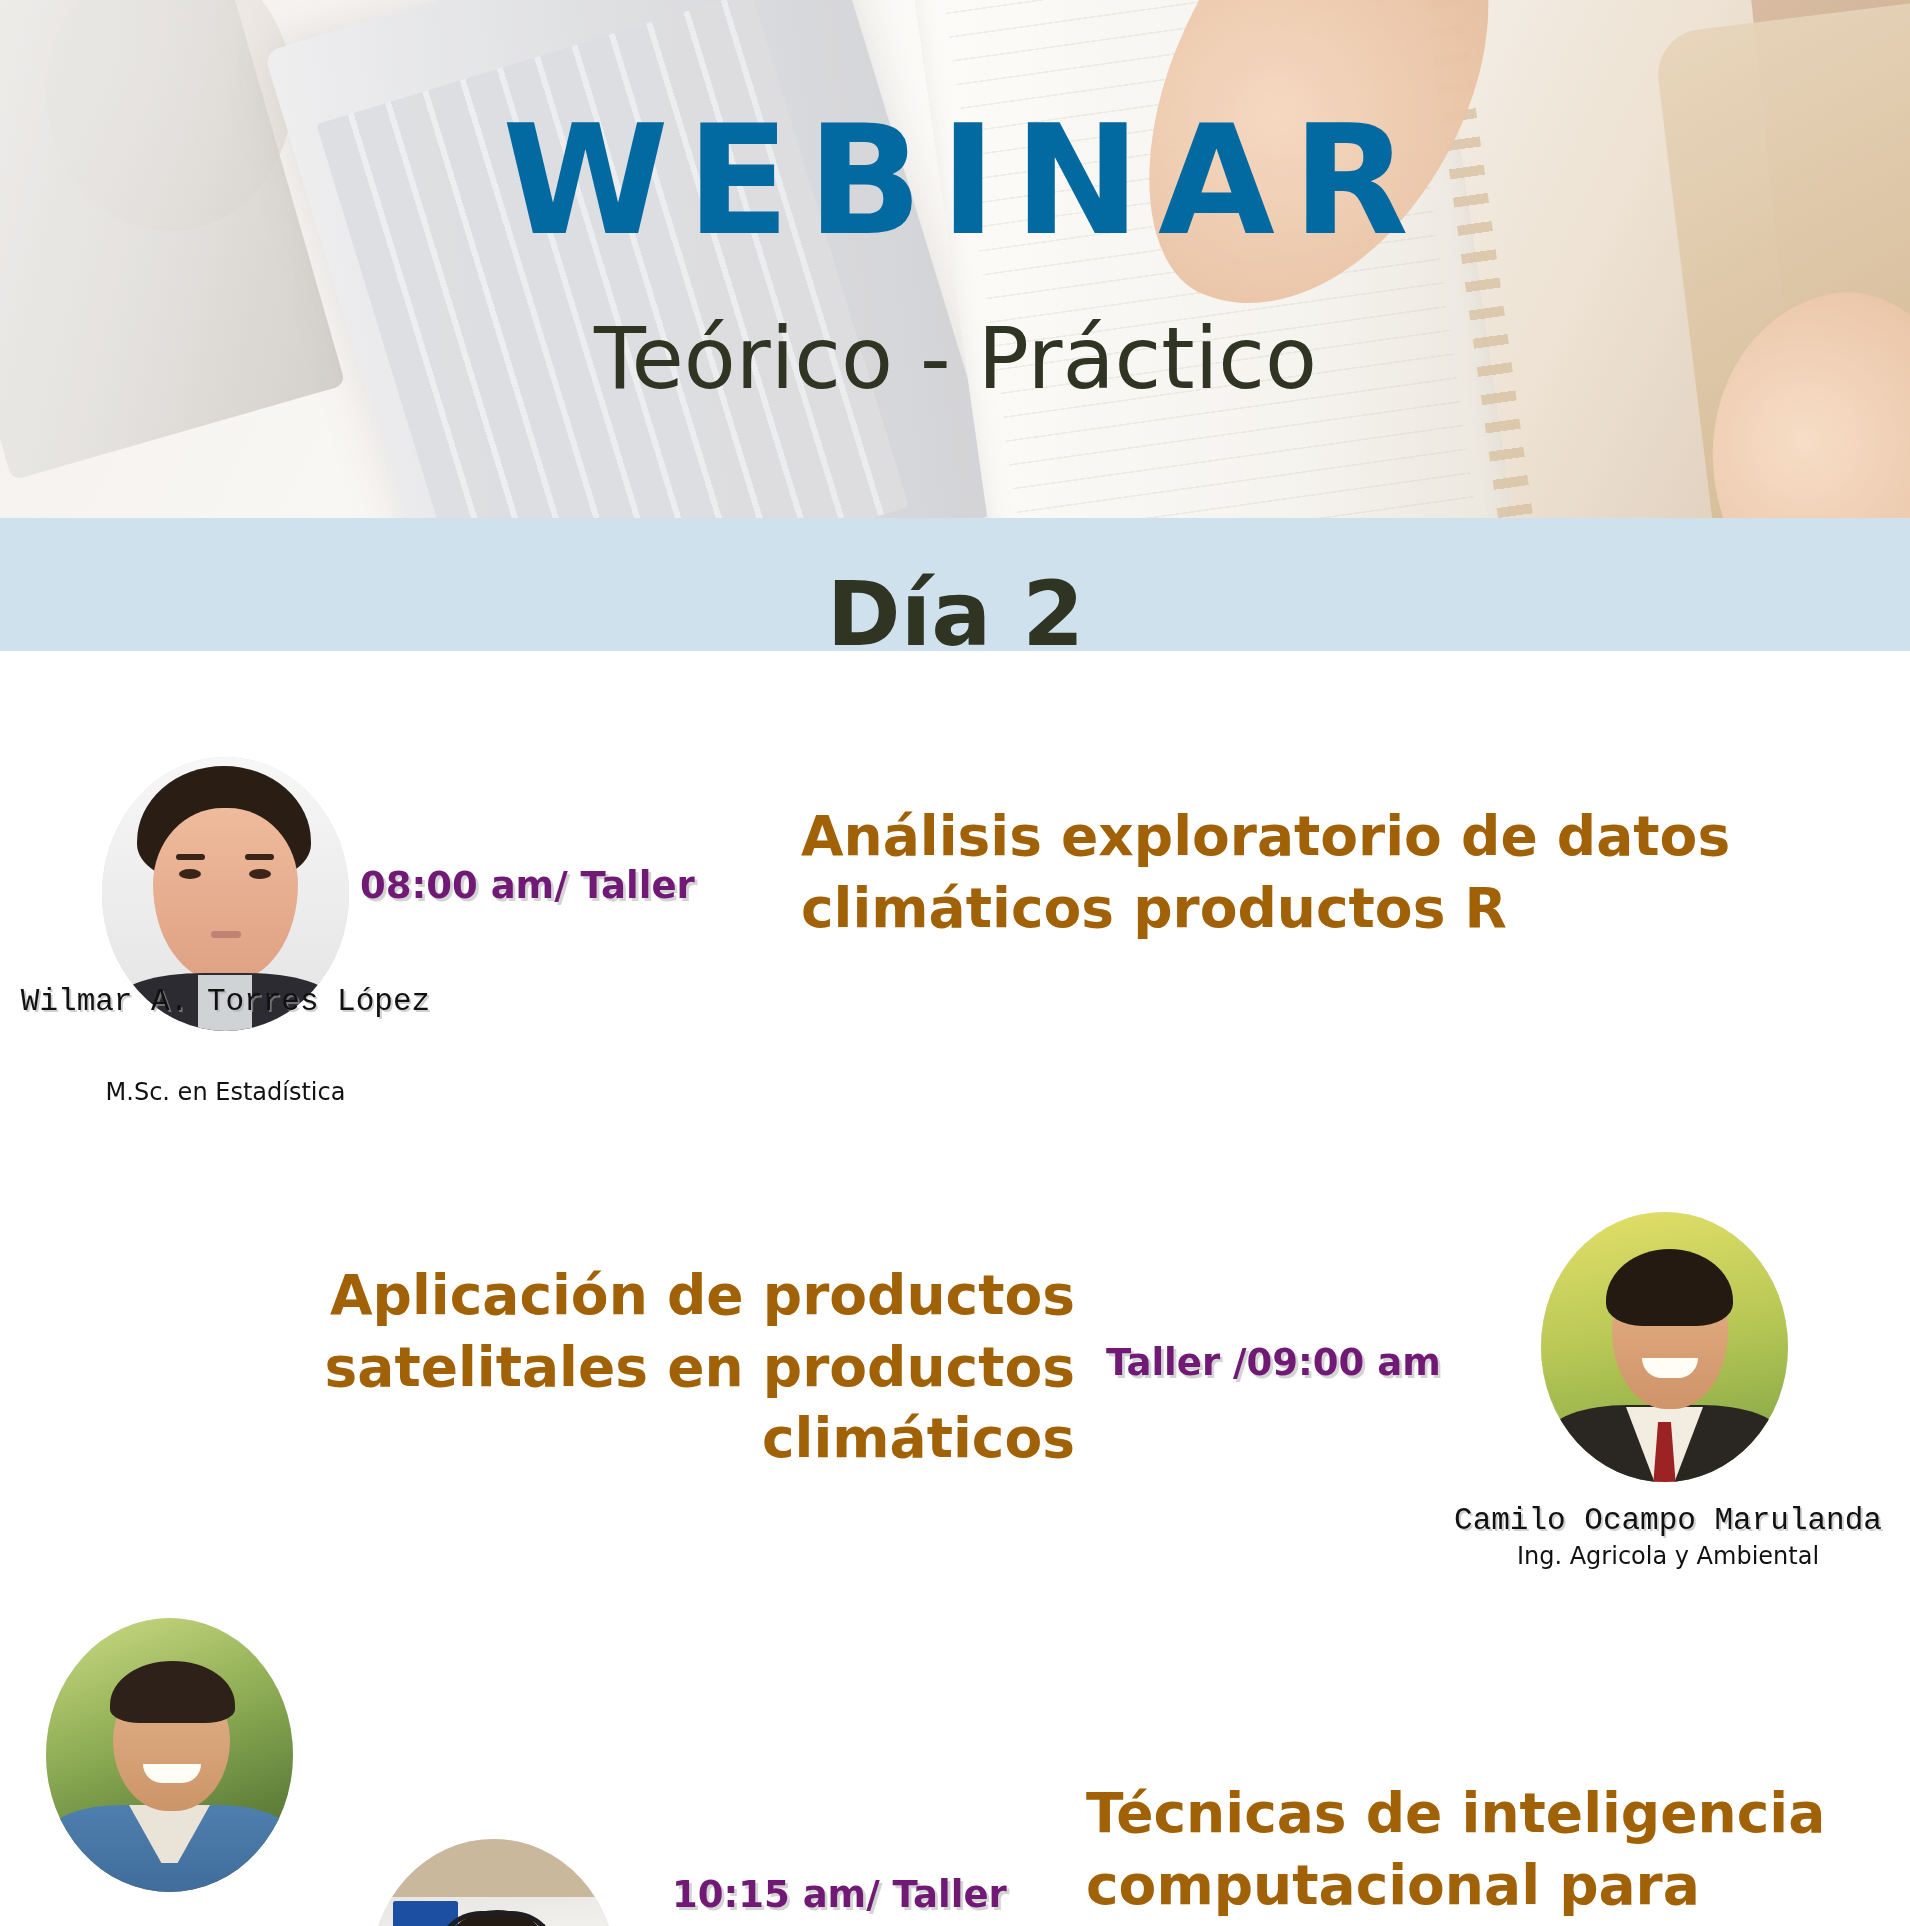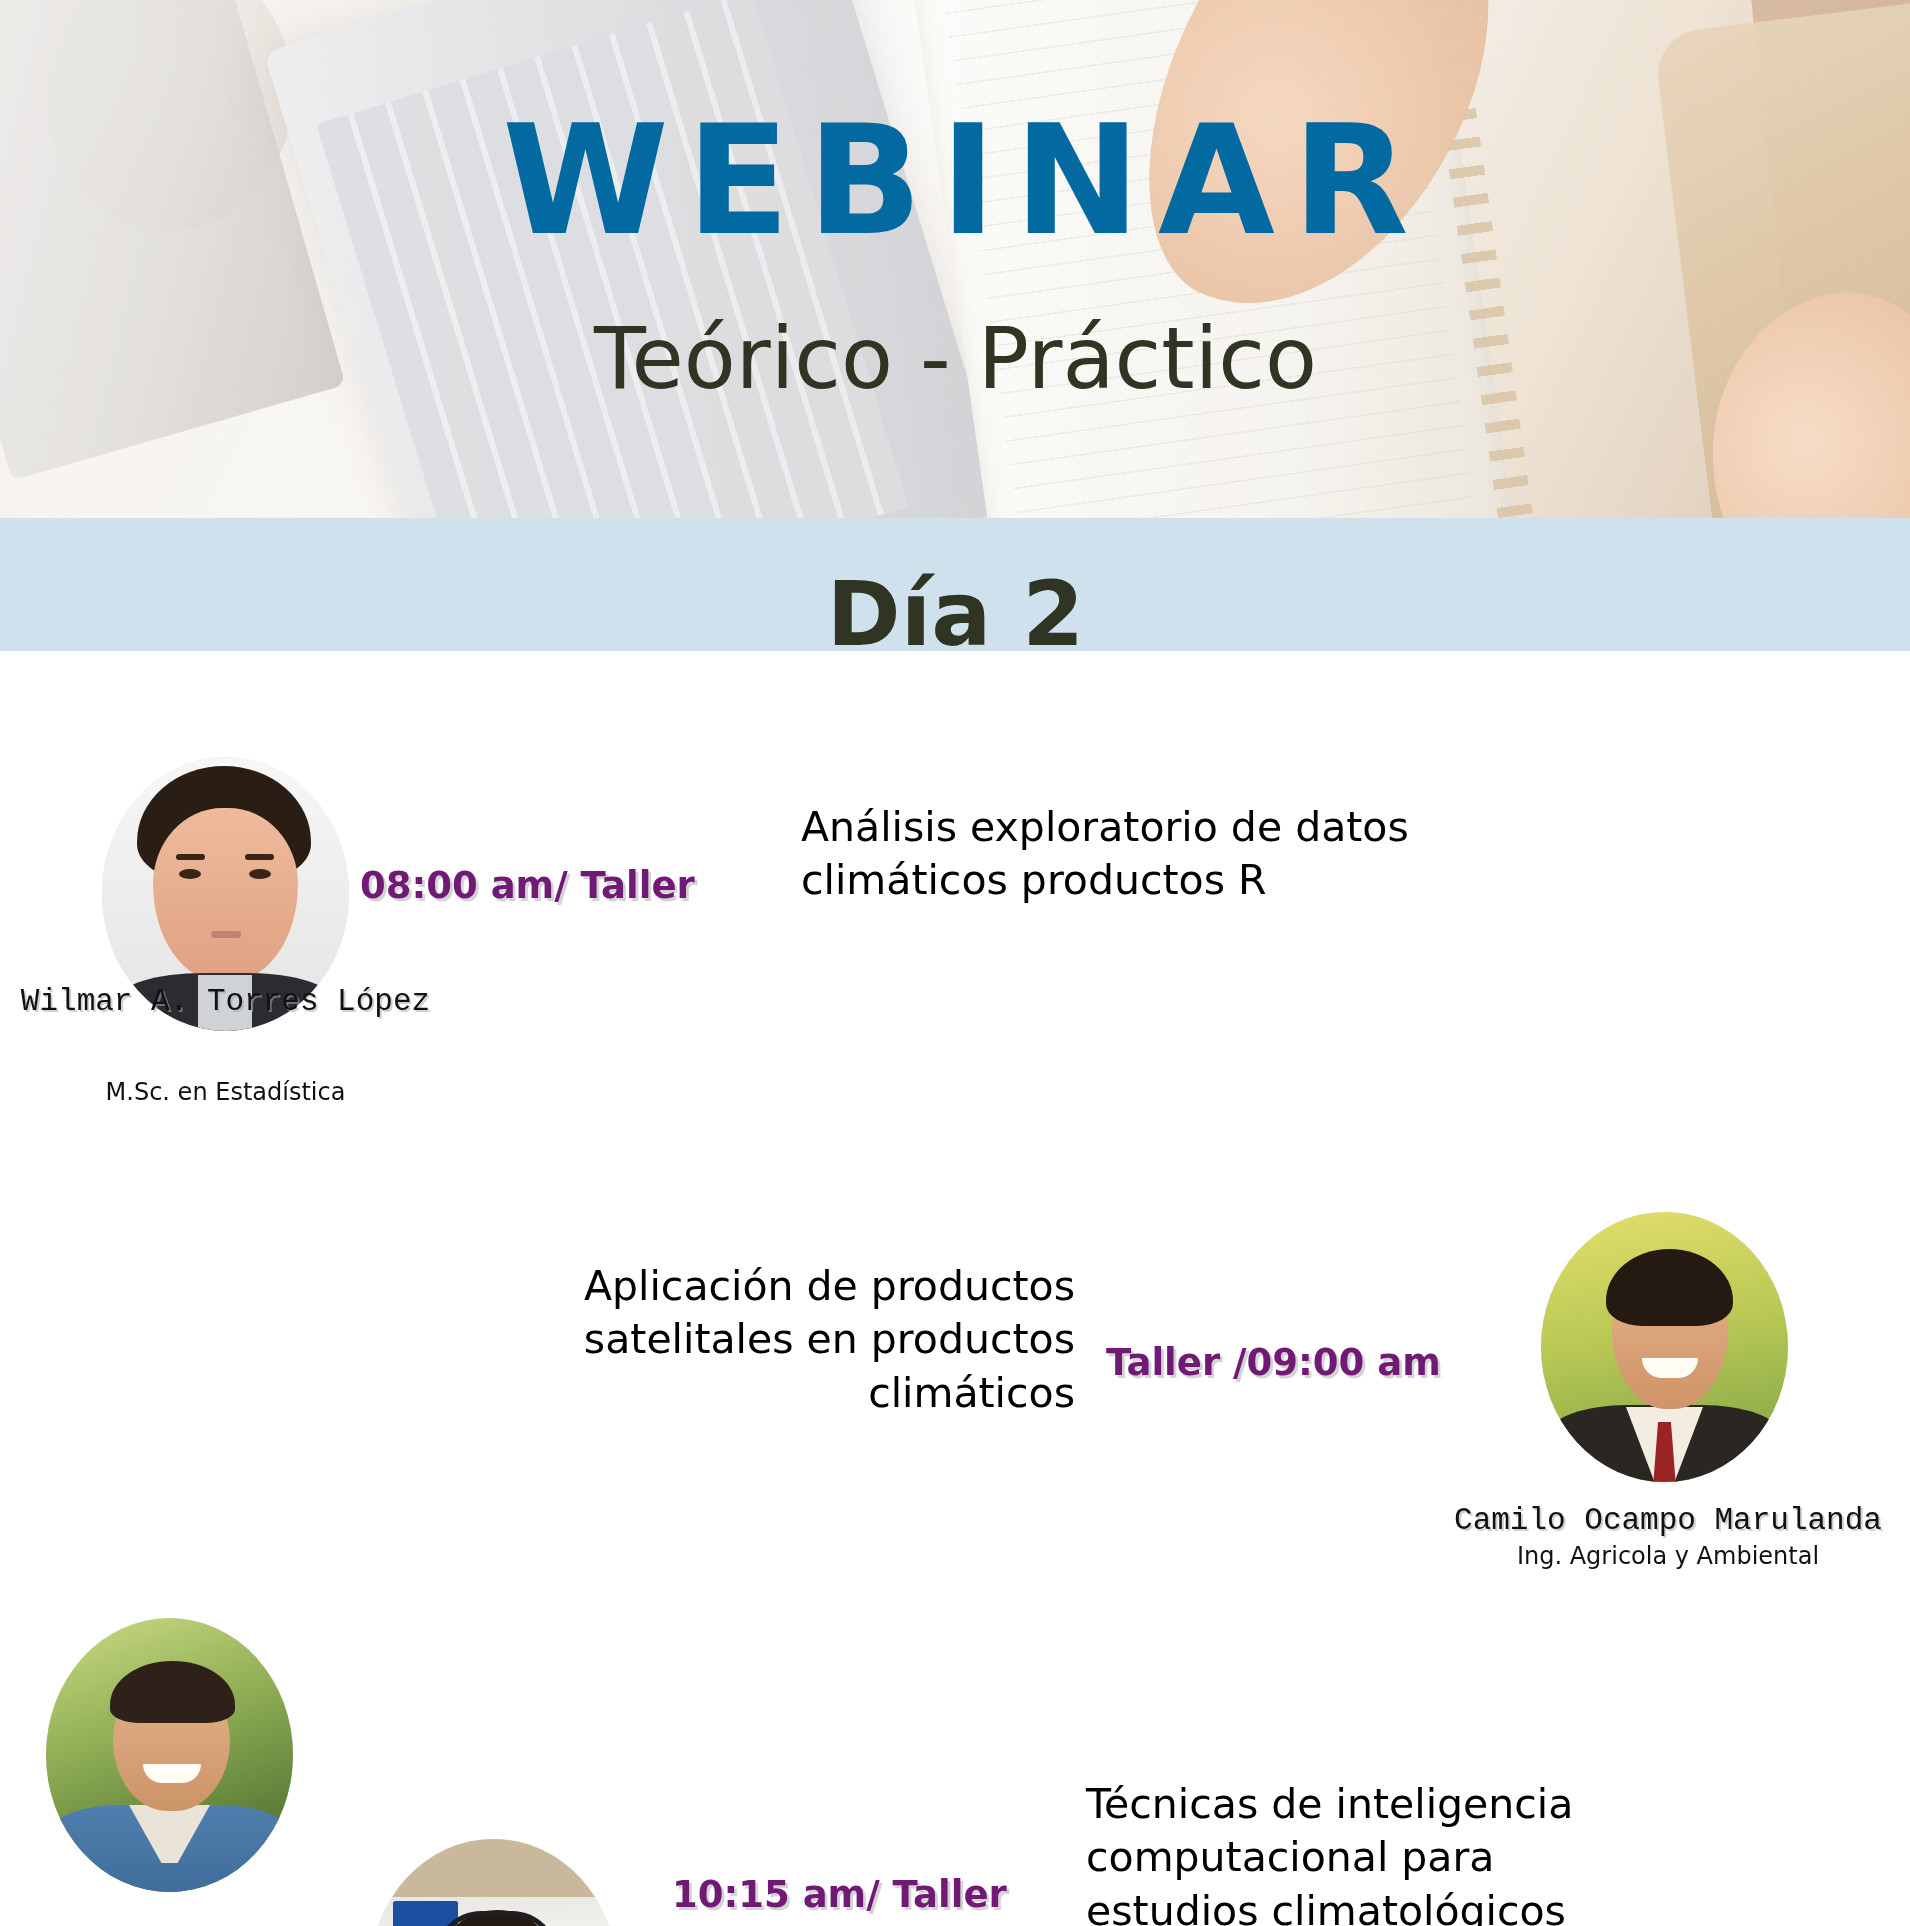--- a/index.html
+++ b/index.html
@@ -136,21 +136,21 @@
   .time-lbl {
     position: absolute;
     font-size: 37px; color: #701a75; line-height: 1;
     font-family: "DejaVu Sans", sans-serif;
     text-shadow: 2.7px 2.7px 0 rgba(170,170,170,.5);
     white-space: nowrap;
     font-weight: bold;
   }
   .talk-title {
     position: absolute;
-    font-size: 41px; font-weight: 400; color: #000000;
+    font-size: 55px; font-weight: 700; color: #a16207;
     line-height: 1.30;
     font-family: "DejaVu Sans", sans-serif;
   }
 
   
   #photo1 { left: 102px; top: 757px; width: 247px; height: 274px; border-radius: 50%; }
   #ph1bg { background: linear-gradient(180deg,#f7f7f7 0%,#ececec 55%,#e4e4e4 100%); }
   #ph1hair { position:absolute; left:35px; top:9.2px; width:174px; height:116px; background:#2a1d14; border-radius:52% 52% 36% 36%/68% 68% 34% 34%; }
   #ph1face { position:absolute; left:51px; top:51px; width:145px; height:173px; background:linear-gradient(180deg,#eebb9c,#dfa183); border-radius:48% 48% 46% 46%/44% 44% 56% 56%; }
   #ph1eyeL { position:absolute; left:77px; top:112px; width:22.3px; height:10px; background:#3a2418; border-radius:50%; }

